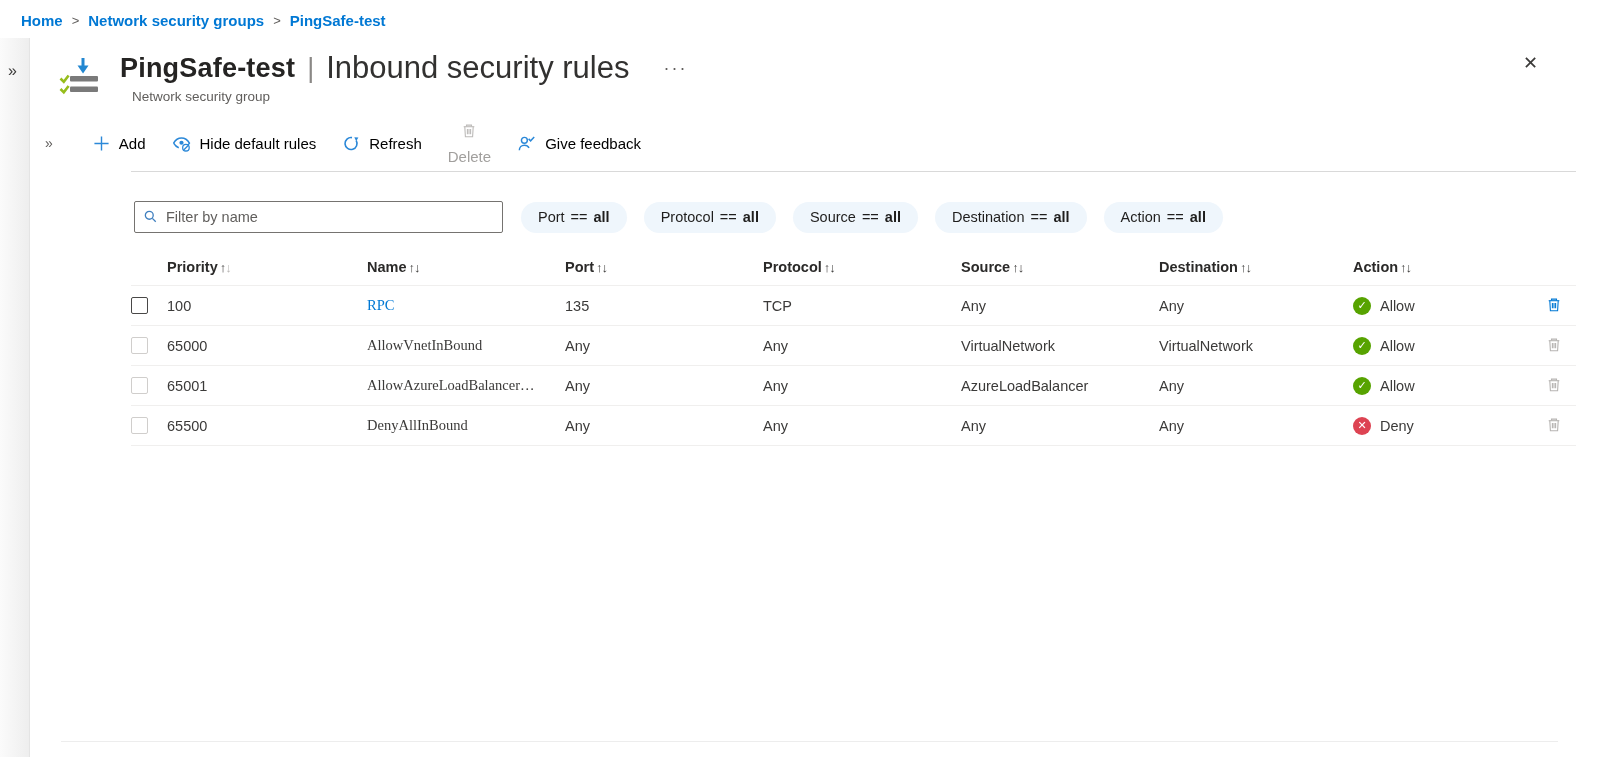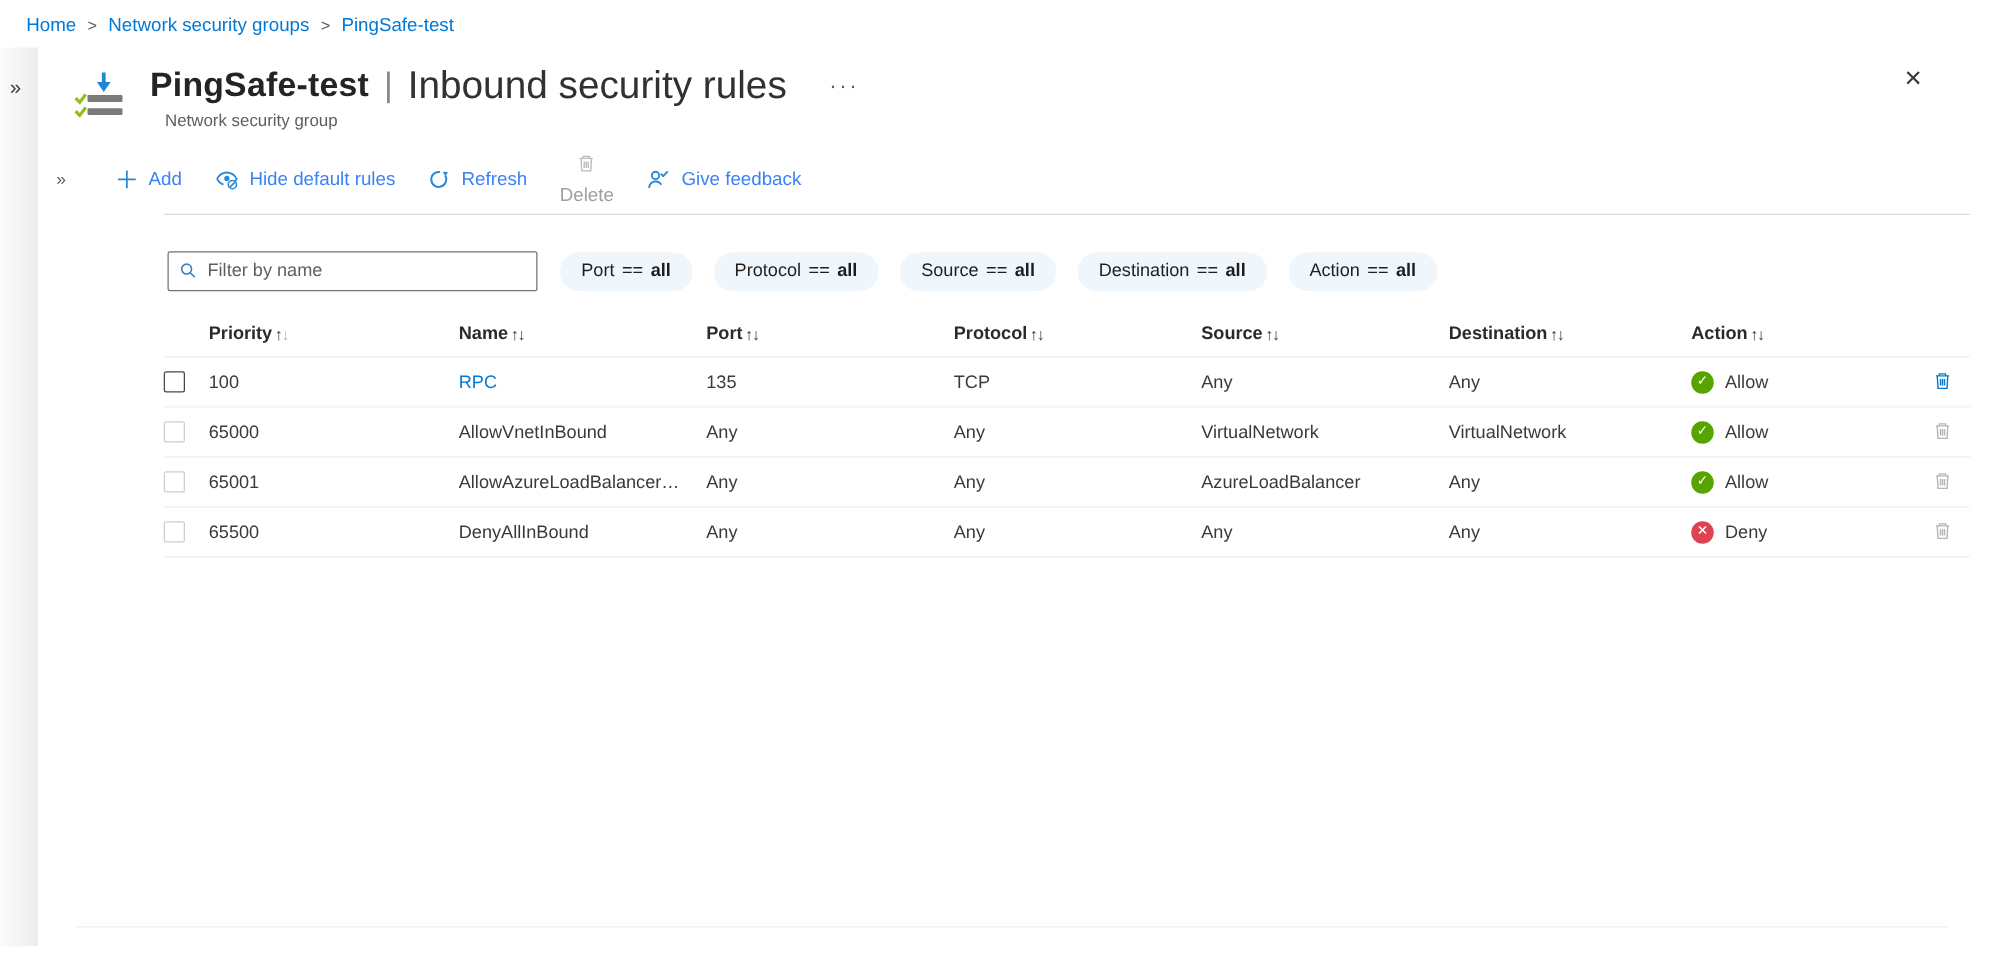--- a/index.html
+++ b/index.html
@@ -9,21 +9,21 @@
     --pill-bg:#eff6fc;
     --disabled-gray:#a19f9d;
     --cols:36px 200px 198px 198px 198px 198px 194px 1fr 44px;
   }
   *{box-sizing:border-box;margin:0;padding:0;}
   html,body{width:1600px;height:773px;overflow:hidden;background:#fff;
     font-family:"Liberation Sans","DejaVu Sans",sans-serif;color:#323130;}
 
   
   .breadcrumb{height:40px;display:flex;align-items:center;padding-left:21px;font-size:15px;gap:9px;background:#fff;}
-  .breadcrumb a{color:var(--accent-blue);text-decoration:none;cursor:pointer;}
+  .breadcrumb a{color:var(--accent-blue);text-decoration:none;cursor:pointer;font-weight:bold;}
   .breadcrumb .sep{color:#605e5c;font-size:13px;}
 
   
   .rail{position:absolute;left:0;top:38px;bottom:16px;width:30px;
     background:linear-gradient(to right,#fbfbfb,#eeeeee);border-right:1px solid #e4e4e4;}
   .rail-chevron{position:absolute;left:8px;top:24px;font-size:16px;color:#3b3a39;cursor:pointer;}
 
   
   .blade{position:relative;margin-left:31px;height:717px;background:#fff;}
   .blade-header{display:flex;align-items:center;gap:17px;padding:10px 0 0 26px;}
@@ -32,30 +32,30 @@
   .title-name{font-size:27px;font-weight:700;color:#252423;letter-spacing:.2px;}
   .title-sep{font-size:27px;font-weight:300;color:#8a8886;}
   .title-section{font-size:31px;font-weight:400;color:#323130;}
   .more-btn{margin-left:22px;color:#605e5c;font-size:18px;letter-spacing:2px;cursor:pointer;line-height:10px;}
   .subtitle{font-size:13.5px;color:#605e5c;margin-top:3px;margin-left:12px;}
   .close-btn{position:absolute;top:14px;right:62px;font-size:18px;font-weight:300;color:#3b3a39;cursor:pointer;line-height:1;}
 
   
   .cmdbar{display:flex;align-items:center;margin:24px 0 0 14px;height:30px;}
   .cmd-collapse{color:#605e5c;font-size:14px;margin-right:40px;cursor:pointer;}
-  .cmd{display:flex;align-items:center;gap:9px;font-size:15px;color:#3b82f6;margin-right:26px;cursor:pointer;background:none;border:none;font-family:inherit;}
+  .cmd{display:flex;align-items:center;gap:9px;font-size:15px;color:#000000;margin-right:26px;cursor:pointer;background:none;border:none;font-family:inherit;}
   .cmd svg{display:block;}
   .cmd .ic{color:#2b88d8;}
   .cmd.disabled{color:var(--disabled-gray);cursor:default;flex-direction:column;}
   .cmd.disabled .ic{color:#bdbbb9;}
   .bar-divider{margin:13px 0 0 100px;width:1445px;border-top:1px solid #d9d9d9;}
 
   
   .filter-row{display:flex;align-items:center;margin:29px 0 0 103px;gap:17px;}
-  .search-box{position:relative;width:296px;height:32px;flex:0 0 auto;margin-right:1px;text-decoration:underline;}
+  .search-box{position:relative;width:369px;height:32px;flex:0 0 auto;margin-right:1px;text-decoration:underline;}
   .search-box input{width:100%;height:100%;border:1px solid #757370;border-radius:2px;
     padding:0 8px 0 31px;font-size:14.5px;font-family:inherit;color:#323130;outline:none;}
   .search-box input::placeholder{color:#605e5c;}
   .search-glyph{position:absolute;left:9px;top:8px;color:#3f7fbf;}
   .pill{display:inline-flex;align-items:center;height:31px;padding:0 17px;border-radius:16px;
     background:var(--pill-bg);font-size:14.5px;color:#1f1e1d;cursor:pointer;white-space:nowrap;}
   .pill .op{margin:0 6px;}
   .pill .val{font-weight:700;}
 
   
@@ -64,21 +64,21 @@
     font-size:14.5px;font-weight:700;color:#2b2a29;}
   .th{display:flex;align-items:flex-end;gap:2px;cursor:pointer;}
   .sort{font-size:13px;font-weight:400;color:#3b3a39;letter-spacing:-1px;}
   .sort .dim{color:#b9b7b5;}
   .t-row{display:grid;grid-template-columns:var(--cols);align-items:center;height:40px;
     border-bottom:1px solid #f0efee;font-size:14.5px;color:#3b3a39;}
   .t-body{border-top:1px solid #f0efee;}
   .cb{width:17px;height:17px;border-radius:2px;background:#fff;cursor:pointer;}
   .cb-dark{border:1.6px solid #494847;}
   .cb-light{border:1.6px solid #d0cecc;}
-  .cell-name{padding-right:14px;overflow:hidden;white-space:nowrap;text-overflow:ellipsis;}
+  .cell-name{padding-right:14px;overflow:hidden;white-space:nowrap;text-overflow:ellipsis;font-family:Liberation Serif, serif;}
   .as-link{color:var(--accent-blue);cursor:pointer;}
   .action-cell{display:flex;align-items:center;gap:9px;}
   .badge{width:18px;height:18px;border-radius:50%;color:#fff;font-size:11px;font-weight:700;
     display:flex;align-items:center;justify-content:center;line-height:1;}
   .badge.allow{background:var(--allow-green);}
   .badge.deny{background:var(--deny-red);}
   .del-btn{background:none;border:none;cursor:pointer;justify-self:center;padding:2px;}
   .del-active{color:var(--accent-blue);}
   .del-muted{color:#b6b4b2;}
 

